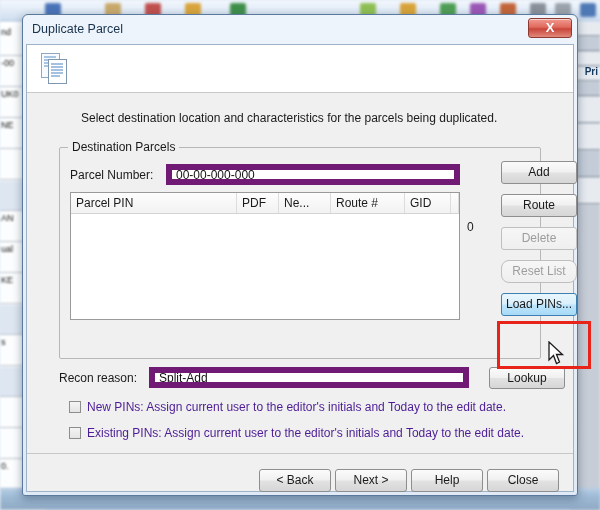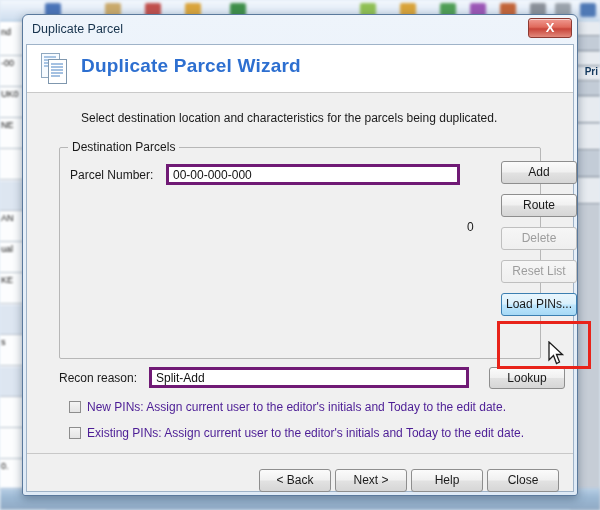--- a/index.html
+++ b/index.html
@@ -140,21 +140,21 @@
     padding: 0 4px;
     font-size: 12px; color: #1a1a1a; text-align: right;
   }
 
   .fieldlabel {
     position: absolute;
     font-size: 12px; color: #1a1a1a;
   }
   .textbox {
     position: absolute;
-    border: 3px solid #701a75;
+    border: 6px solid #701a75;
     background: #ffffff;
     font-size: 12px; color: #111;
     padding: 2px 4px;
     font-family: "Liberation Sans", sans-serif;
   }
 
   
   #grid {
     position: absolute; left: 10px; top: 44px;
     width: 390px; height: 128px;
@@ -305,38 +305,48 @@
         <line x1="3" y1="7" x2="15" y2="7" stroke="#5b8fc9" stroke-width="1"></line>
         <line x1="3" y1="10" x2="15" y2="10" stroke="#5b8fc9" stroke-width="1"></line>
         <line x1="3" y1="13" x2="12" y2="13" stroke="#5b8fc9" stroke-width="1"></line>
         <rect x="7.5" y="6.5" width="18" height="24" fill="#ffffff" stroke="#7f97ae"></rect>
         <line x1="10" y1="11" x2="22" y2="11" stroke="#4a83c4" stroke-width="1"></line>
         <line x1="10" y1="14" x2="22" y2="14" stroke="#4a83c4" stroke-width="1"></line>
         <line x1="10" y1="17" x2="22" y2="17" stroke="#4a83c4" stroke-width="1"></line>
         <line x1="10" y1="20" x2="22" y2="20" stroke="#4a83c4" stroke-width="1"></line>
         <line x1="10" y1="23" x2="19" y2="23" stroke="#4a83c4" stroke-width="1"></line>
       </svg>
-      <div id="wizard-title">Duplicate Parcel Wizard</div>
     </div>
 
     <div id="subtitle">Select destination location and characteristics for the parcels being duplicated.</div>
 
     <div id="groupbox">
       <div id="groupbox-legend">Destination Parcels</div>
 
       <div class="fieldlabel" style="left:10px; top:20px;">Parcel Number:</div>
       <input class="textbox" style="left: 106px; top: 16px; width: 294px; height: 21px;" value="00-00-000-000">
 
+      <div id="grid">
+        <div id="grid-header">
+            <div class="gh" style="width: 166px;">Parcel PIN</div>
+            <div class="gh" style="width: 42px;">PDF</div>
+            <div class="gh" style="width: 52px;">Ne...</div>
+            <div class="gh" style="width: 74px;">Route #</div>
+            <div class="gh" style="width: 46px;">GID</div>
+            <div class="gh" style="width: 8px;"></div>
+          </div>
+        <div id="grid-body"></div>
+      </div>
     </div>
 
     <div id="side-buttons">
         <div class="btn" style="left: 474px; top: 116px; width: 76px; height: 23px; line-height: 21px;">Add</div>
         <div class="btn" style="left: 474px; top: 149px; width: 76px; height: 23px; line-height: 21px;">Route</div>
         <div class="btn disabled" style="left: 474px; top: 182px; width: 76px; height: 23px; line-height: 21px;">Delete</div>
-        <div class="btn disabled" style="left: 474px; top: 215px; width: 76px; height: 23px; line-height: 21px;">Reset List</div>
+        <div class="btn disabled" style="left: 474px; top: 215px; width: 76px; height: 23px; line-height: 21px; border-radius: 8px;">Reset List</div>
         <div class="btn hover" style="left: 474px; top: 248px; width: 76px; height: 23px; line-height: 21px;">Load PINs...</div>
       </div>
     <div id="pin-count">0</div>
 
     <div class="fieldlabel" style="left:32px; top:326px;">Recon reason:</div>
     <input class="textbox" style="left: 122px; top: 322px; width: 320px; height: 21px;" value="Split-Add">
     <div class="btn" style="left:462px; top:322px; width:76px; height:22px; line-height:20px;">Lookup</div>
 
     <div class="cbrow" style="left:42px; top:355px;">
       <span class="cbox"></span><span>New PINs: Assign current user to the editor's initials and Today to the edit date.</span>

